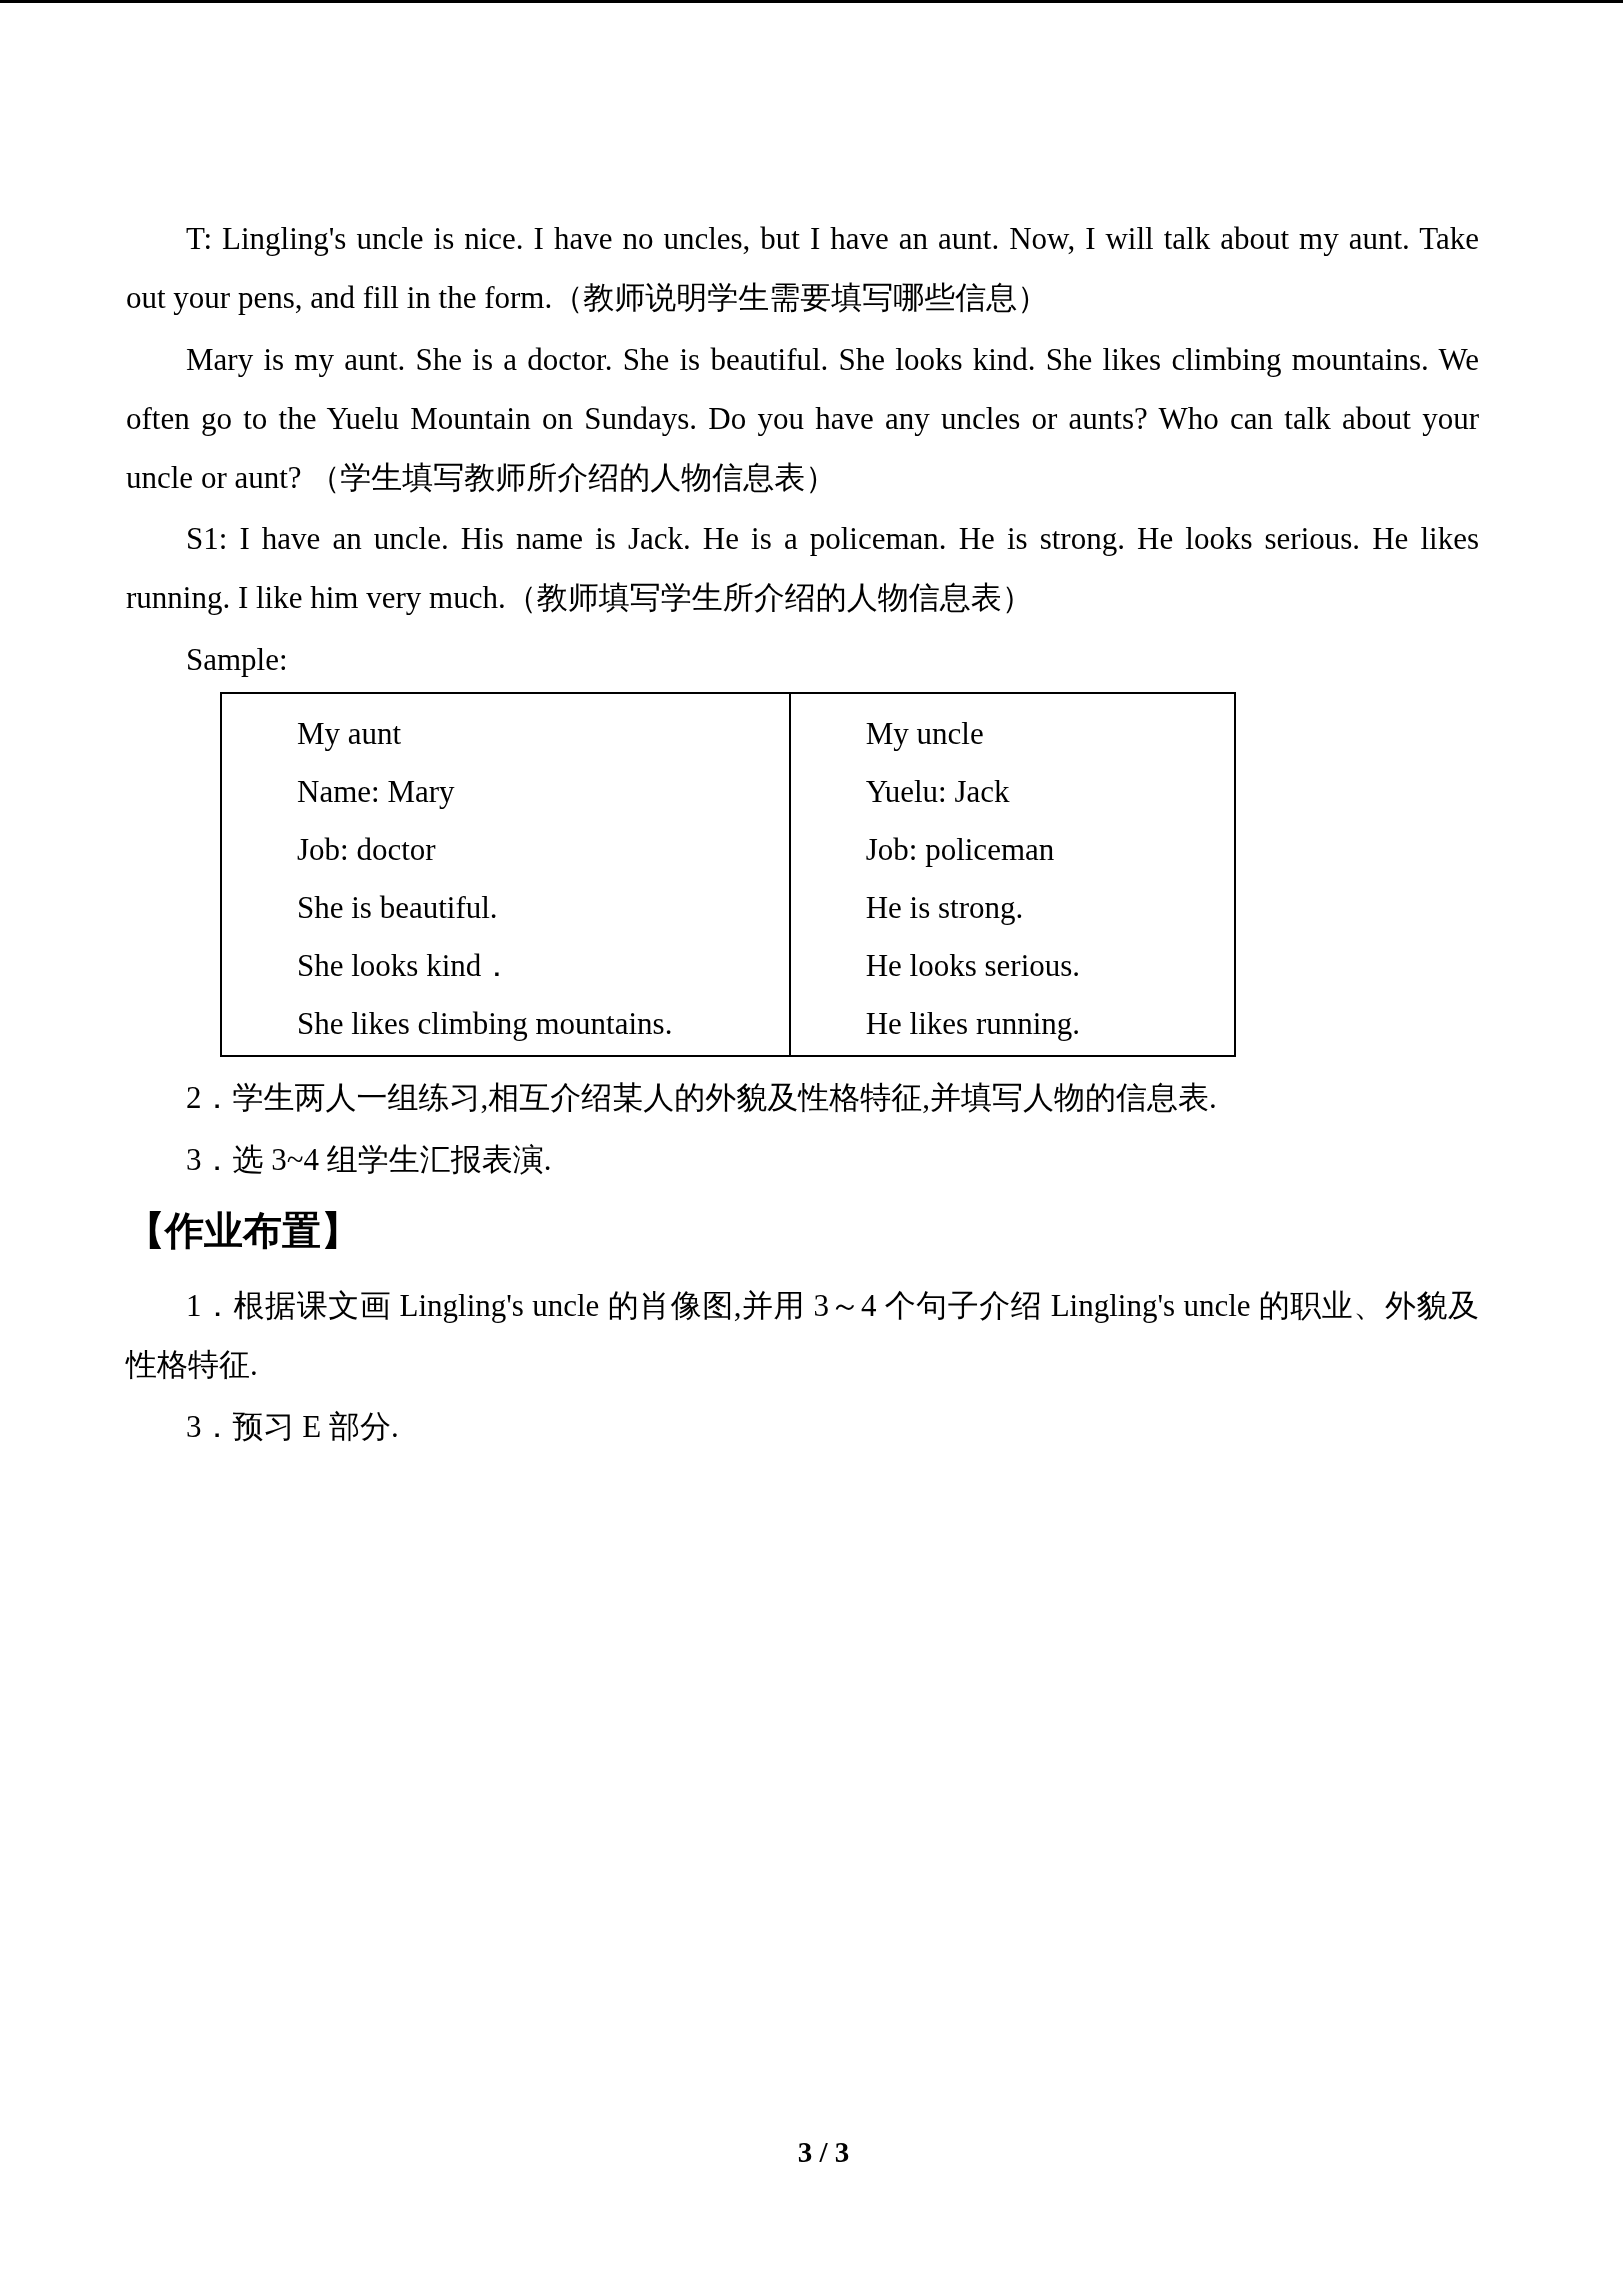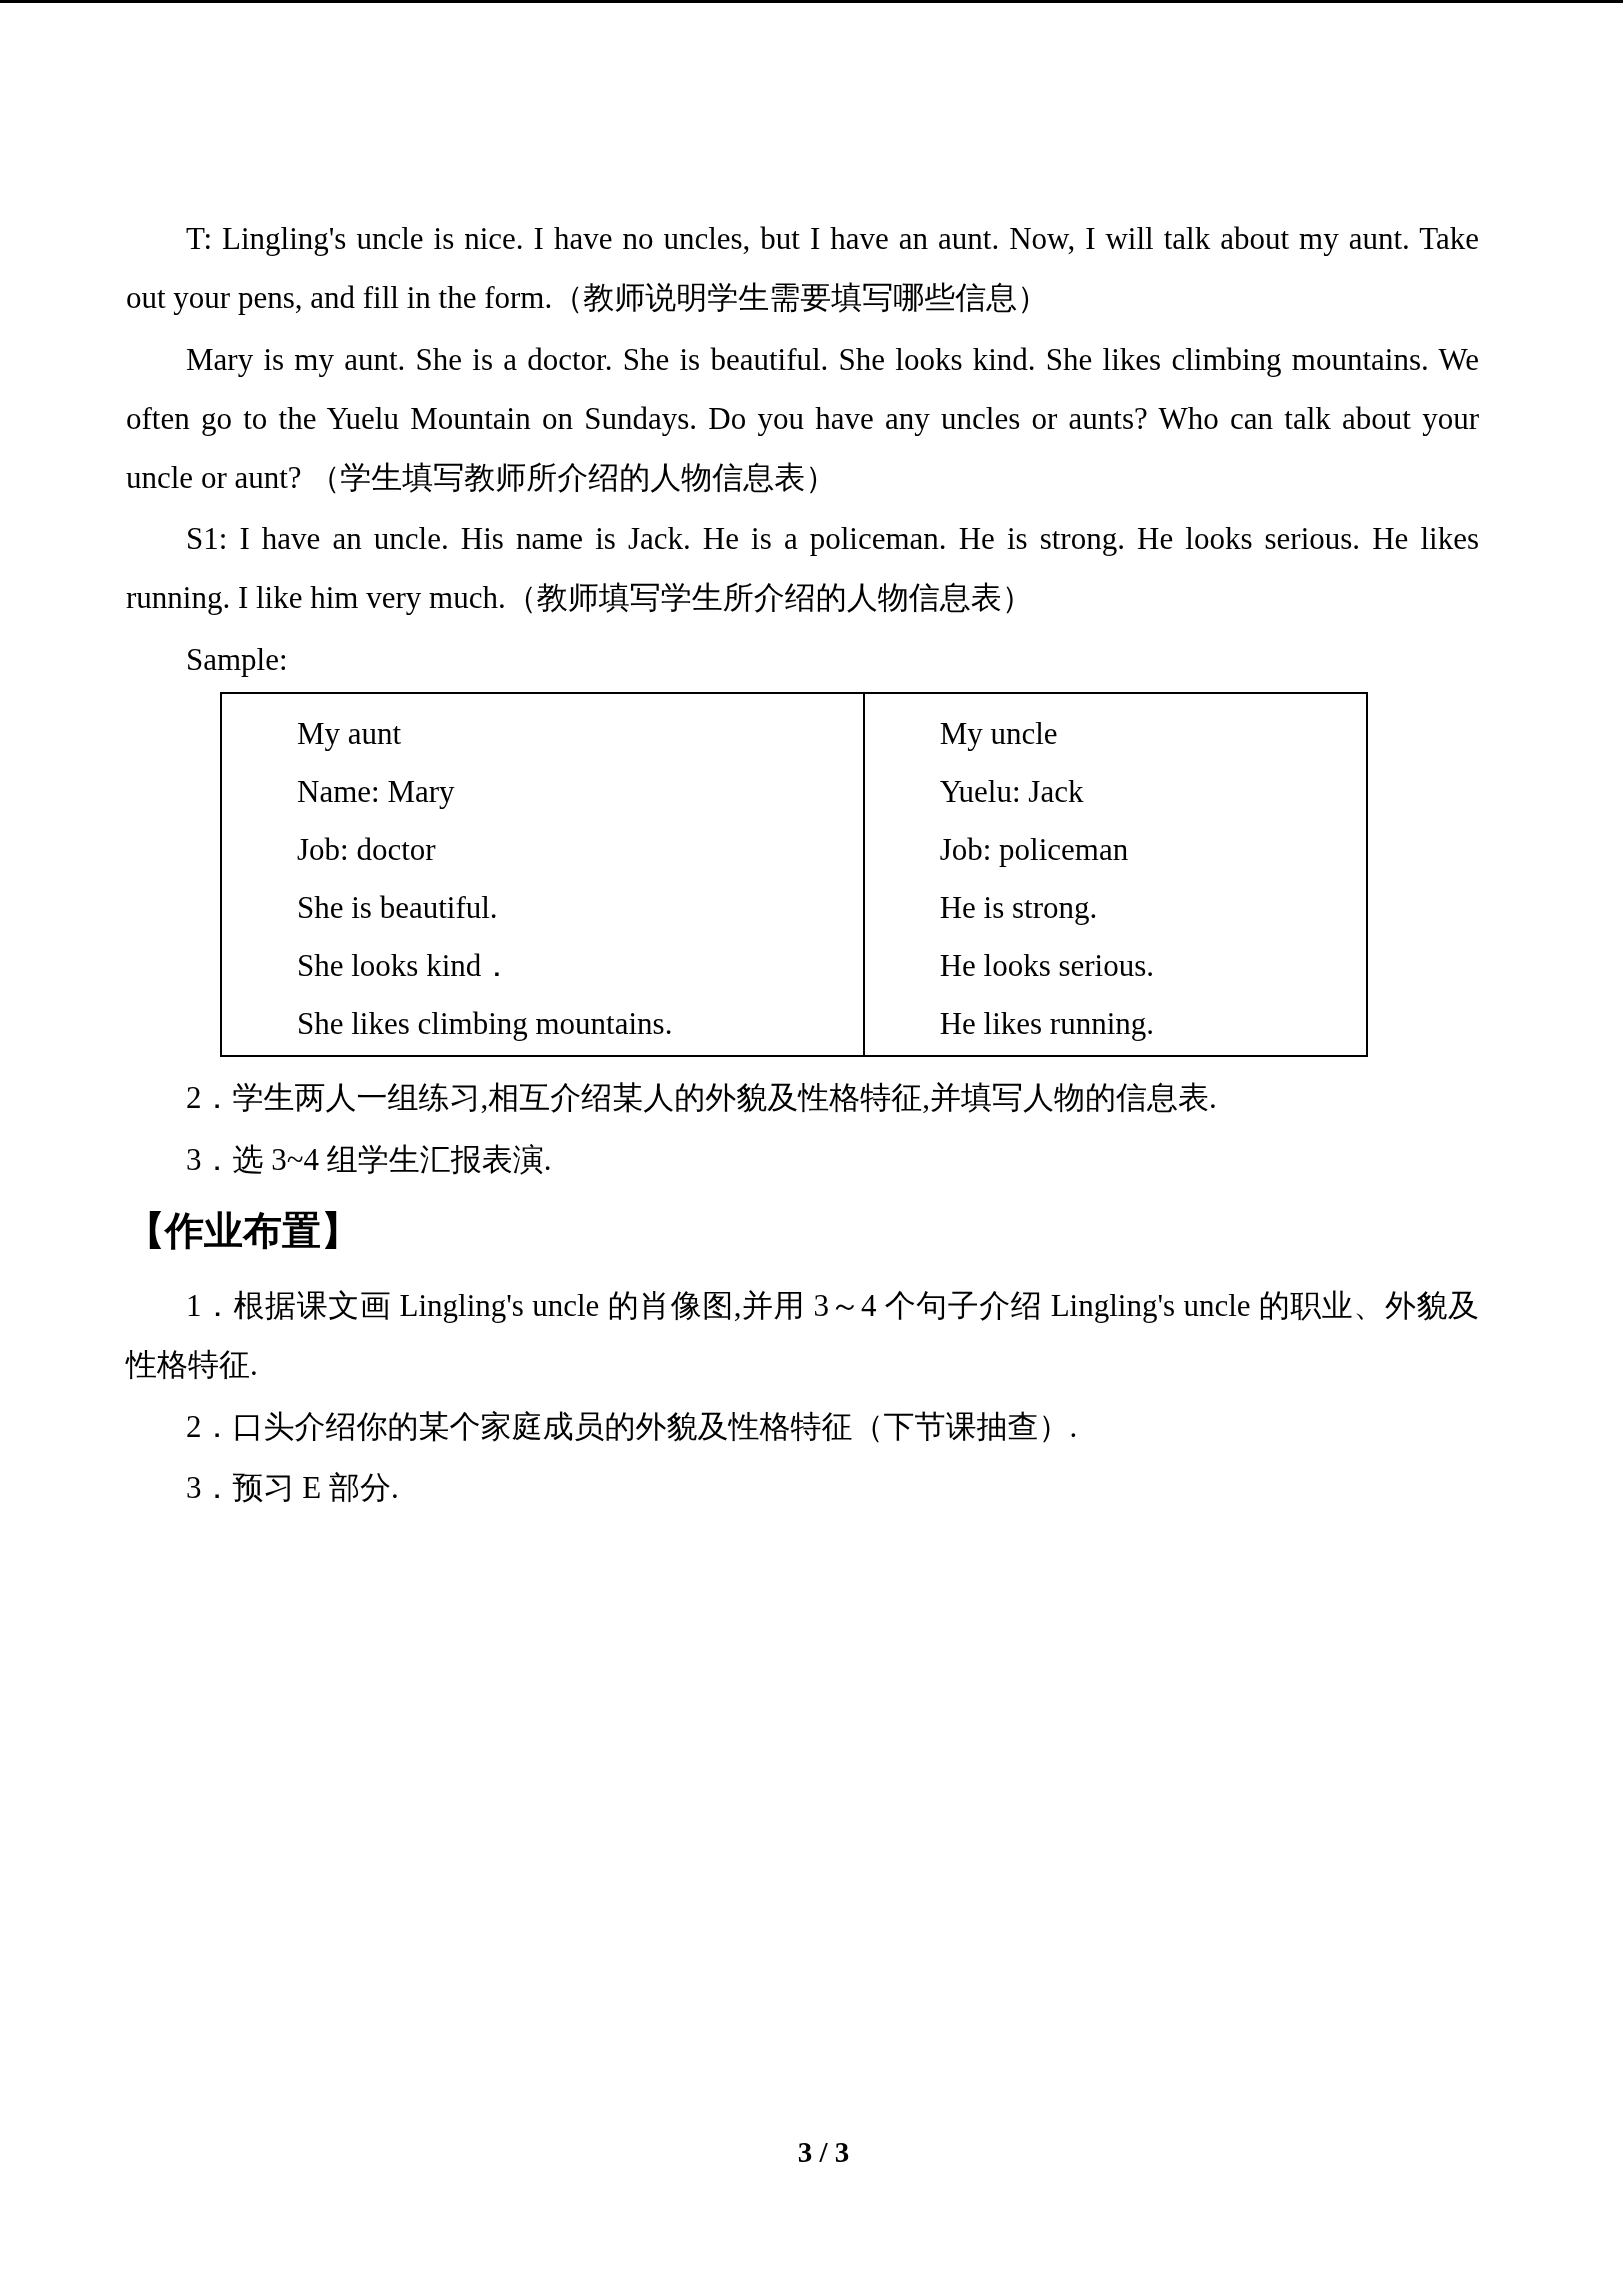--- a/index.html
+++ b/index.html
@@ -36,21 +36,21 @@
     line-height: 59px;
     margin: 0 0 2.7px 0;
     text-align: justify;
   }
   .indent {
     text-indent: 60px;
   }
   .sample-table {
     display: flex;
     box-sizing: border-box;
-    width: 1148px;
+    width: 1016px;
     margin: 0 0 11px 94px;
     border: 2px solid #000000;
   }
   .sample-col {
     box-sizing: border-box;
     padding: 11px 13.6px 2.7px 75px;
   }
   .sample-col-left  { width: 56%; }
   .sample-col-right { width: 44%; border-left: 2px solid #000000; }
   .cell-line {
@@ -111,21 +111,20 @@
     </div>
 
     <p class="body indent">2．学生两人一组练习,相互介绍某人的外貌及性格特征,并填写人物的信息表.</p>
 
     <p class="body indent">3．选 3~4 组学生汇报表演.</p>
 
     <h2 class="section-heading">【作业布置】</h2>
 
     <p class="body indent">1．根据课文画 Lingling's uncle 的肖像图,并用 3～4 个句子介绍 Lingling's uncle 的职业、外貌及性格特征.</p>
 
-    <p class="body indent">2．口头介绍你的某个家庭成员的外貌及性格特征（下节课抽查）.</p>
 
     <p class="body indent">3．预习 E 部分.</p>
 
   </div>
 
   <div class="footer">3 / 3</div>
 </div>
 
 
 </body></html>

